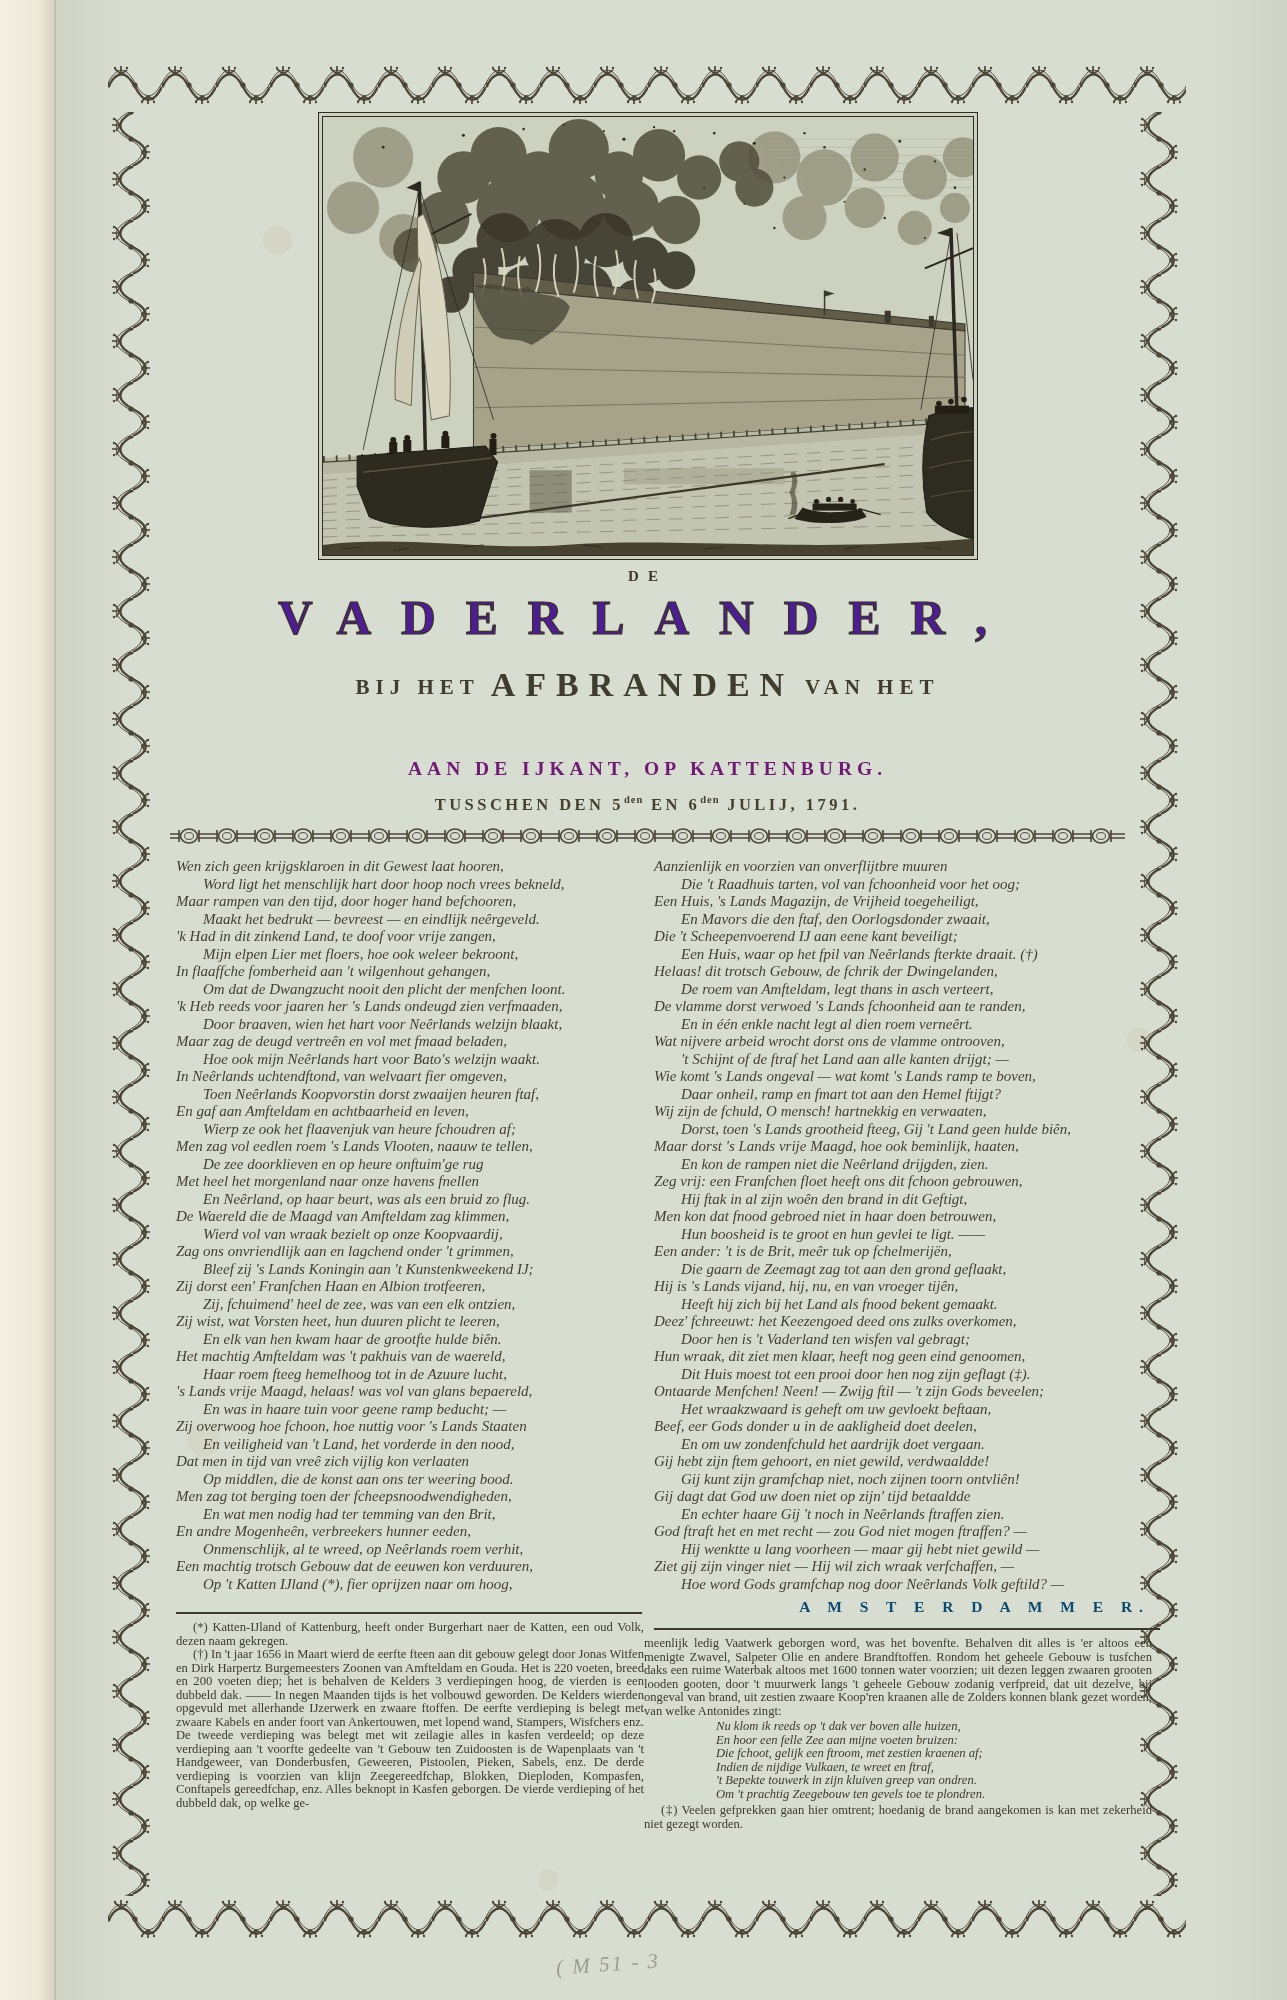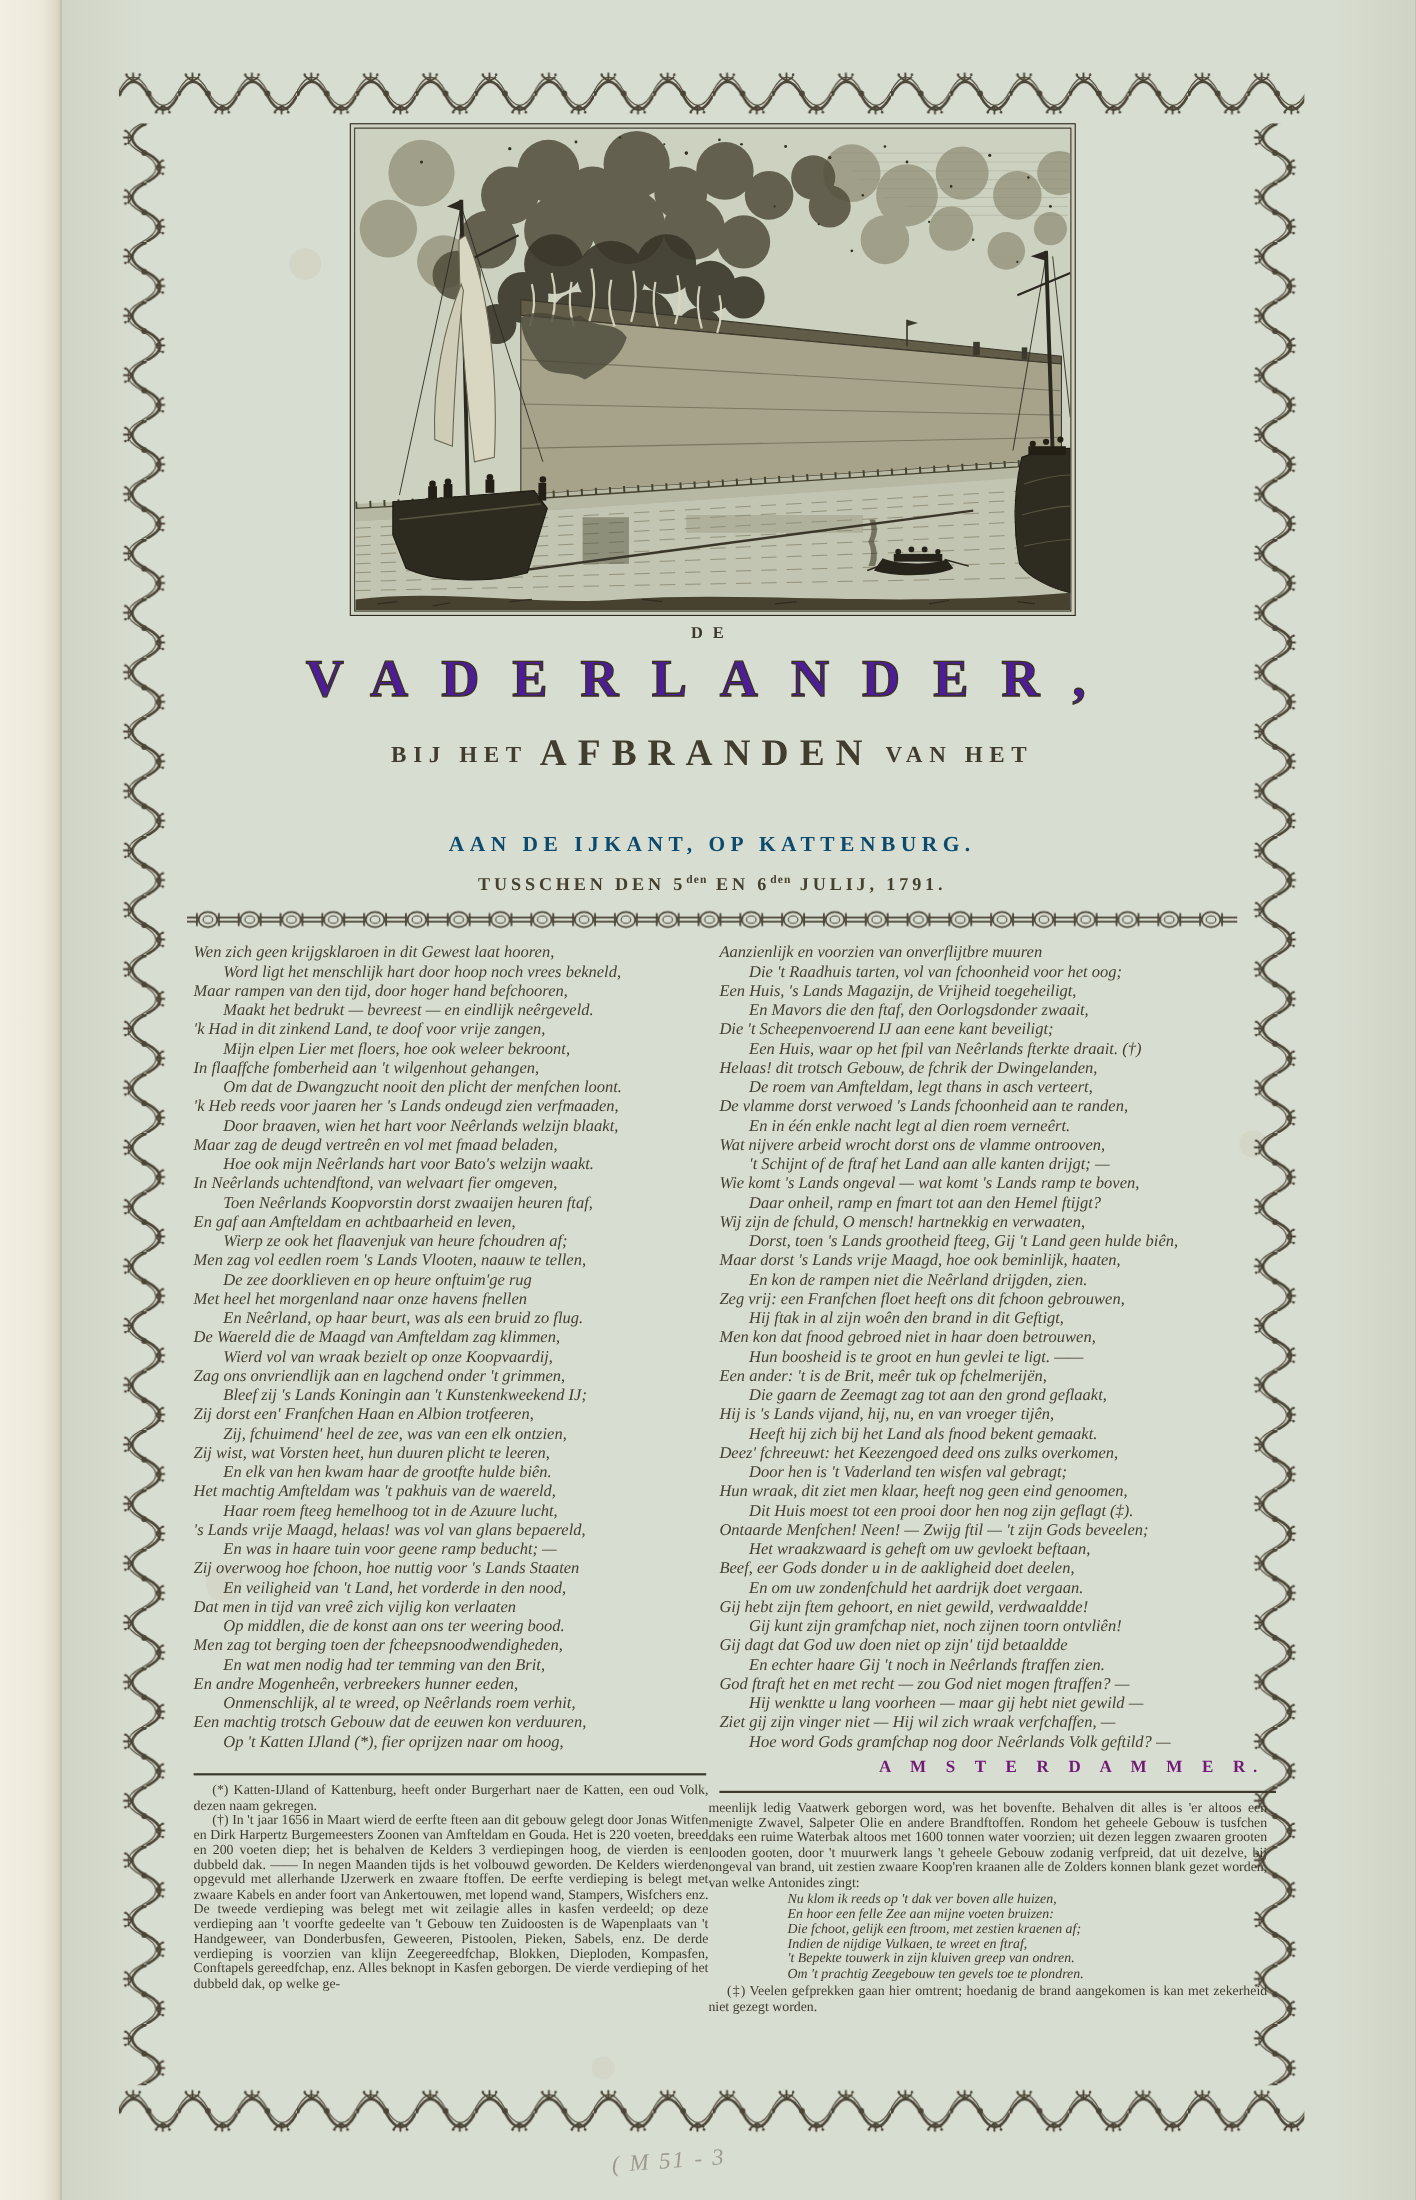--- a/index.html
+++ b/index.html
@@ -25,32 +25,32 @@
   #engraving .inner{width:100%;height:100%;border:1.5px solid #2f2b20;box-sizing:border-box;}
   #engraving svg{width:100%;height:100%;display:block;}
   
   .centercol{left:160px;width:975px;text-align:center;}
   #caption-de{top:568px;font-size:15px;letter-spacing:9px;font-weight:bold;color:#3c382b;}
   #main-title{top:590px;font-size:48px;letter-spacing:30px;font-weight:bold;
       color:#4c1d95;-webkit-text-stroke:1.2px #38331f;text-shadow:0 0 1px rgba(56,51,31,.5);}
   #sub1{top:666px;font-size:21px;letter-spacing:6px;font-weight:bold;color:#403c2e;}
   #sub1 .big{font-size:34px;letter-spacing:10px;vertical-align:-2px;}
   #sub2{top:714px;font-size:26px;letter-spacing:6.5px;font-weight:bold;color:#403c2e;}
-  #sub3{top:758px;font-size:19.5px;letter-spacing:5px;font-weight:bold;color:#0c4a6e;}
+  #sub3{top:758px;font-size:19.5px;letter-spacing:5px;font-weight:bold;color:#701a75;}
   #date-line{top:794px;font-size:16.5px;letter-spacing:3.5px;font-weight:bold;color:#45412f;}
   #date-line sup{font-size:10.5px;letter-spacing:1px;}
   #divider{left:170px;top:826px;width:955px;height:20px;}
   
   .poemcol{top:858px;font-style:italic;font-size:15px;line-height:17.5px;
       white-space:nowrap;color:#433f30;}
   #poem-left{left:176px;width:470px;}
   #poem-right{left:654px;width:508px;}
   .pline:nth-child(even){padding-left:27px;}
   #signature{left:654px;top:1598px;width:496px;text-align:right;font-size:15.5px;
-      letter-spacing:7px;font-weight:bold;color:#701a75;}
+      letter-spacing:7px;font-weight:bold;color:#0c4a6e;}
   
   .fnrule{height:1.6px;background:#3c382c;}
   #fnrule-left{left:176px;top:1612px;width:466px;}
   #fnrule-right{left:654px;top:1628px;width:506px;}
   .fncol{font-size:12.6px;line-height:13.5px;text-align:justify;color:#3e3a2d;}
   #fn-left{left:176px;top:1621px;width:468px;}
   #fn-right{left:644px;top:1637px;width:508px;}
   .fnp{text-indent:17px;}
   #fn-quote{margin:2px 0 3px 72px;font-style:italic;text-align:left;}
   .qline{white-space:nowrap;}

